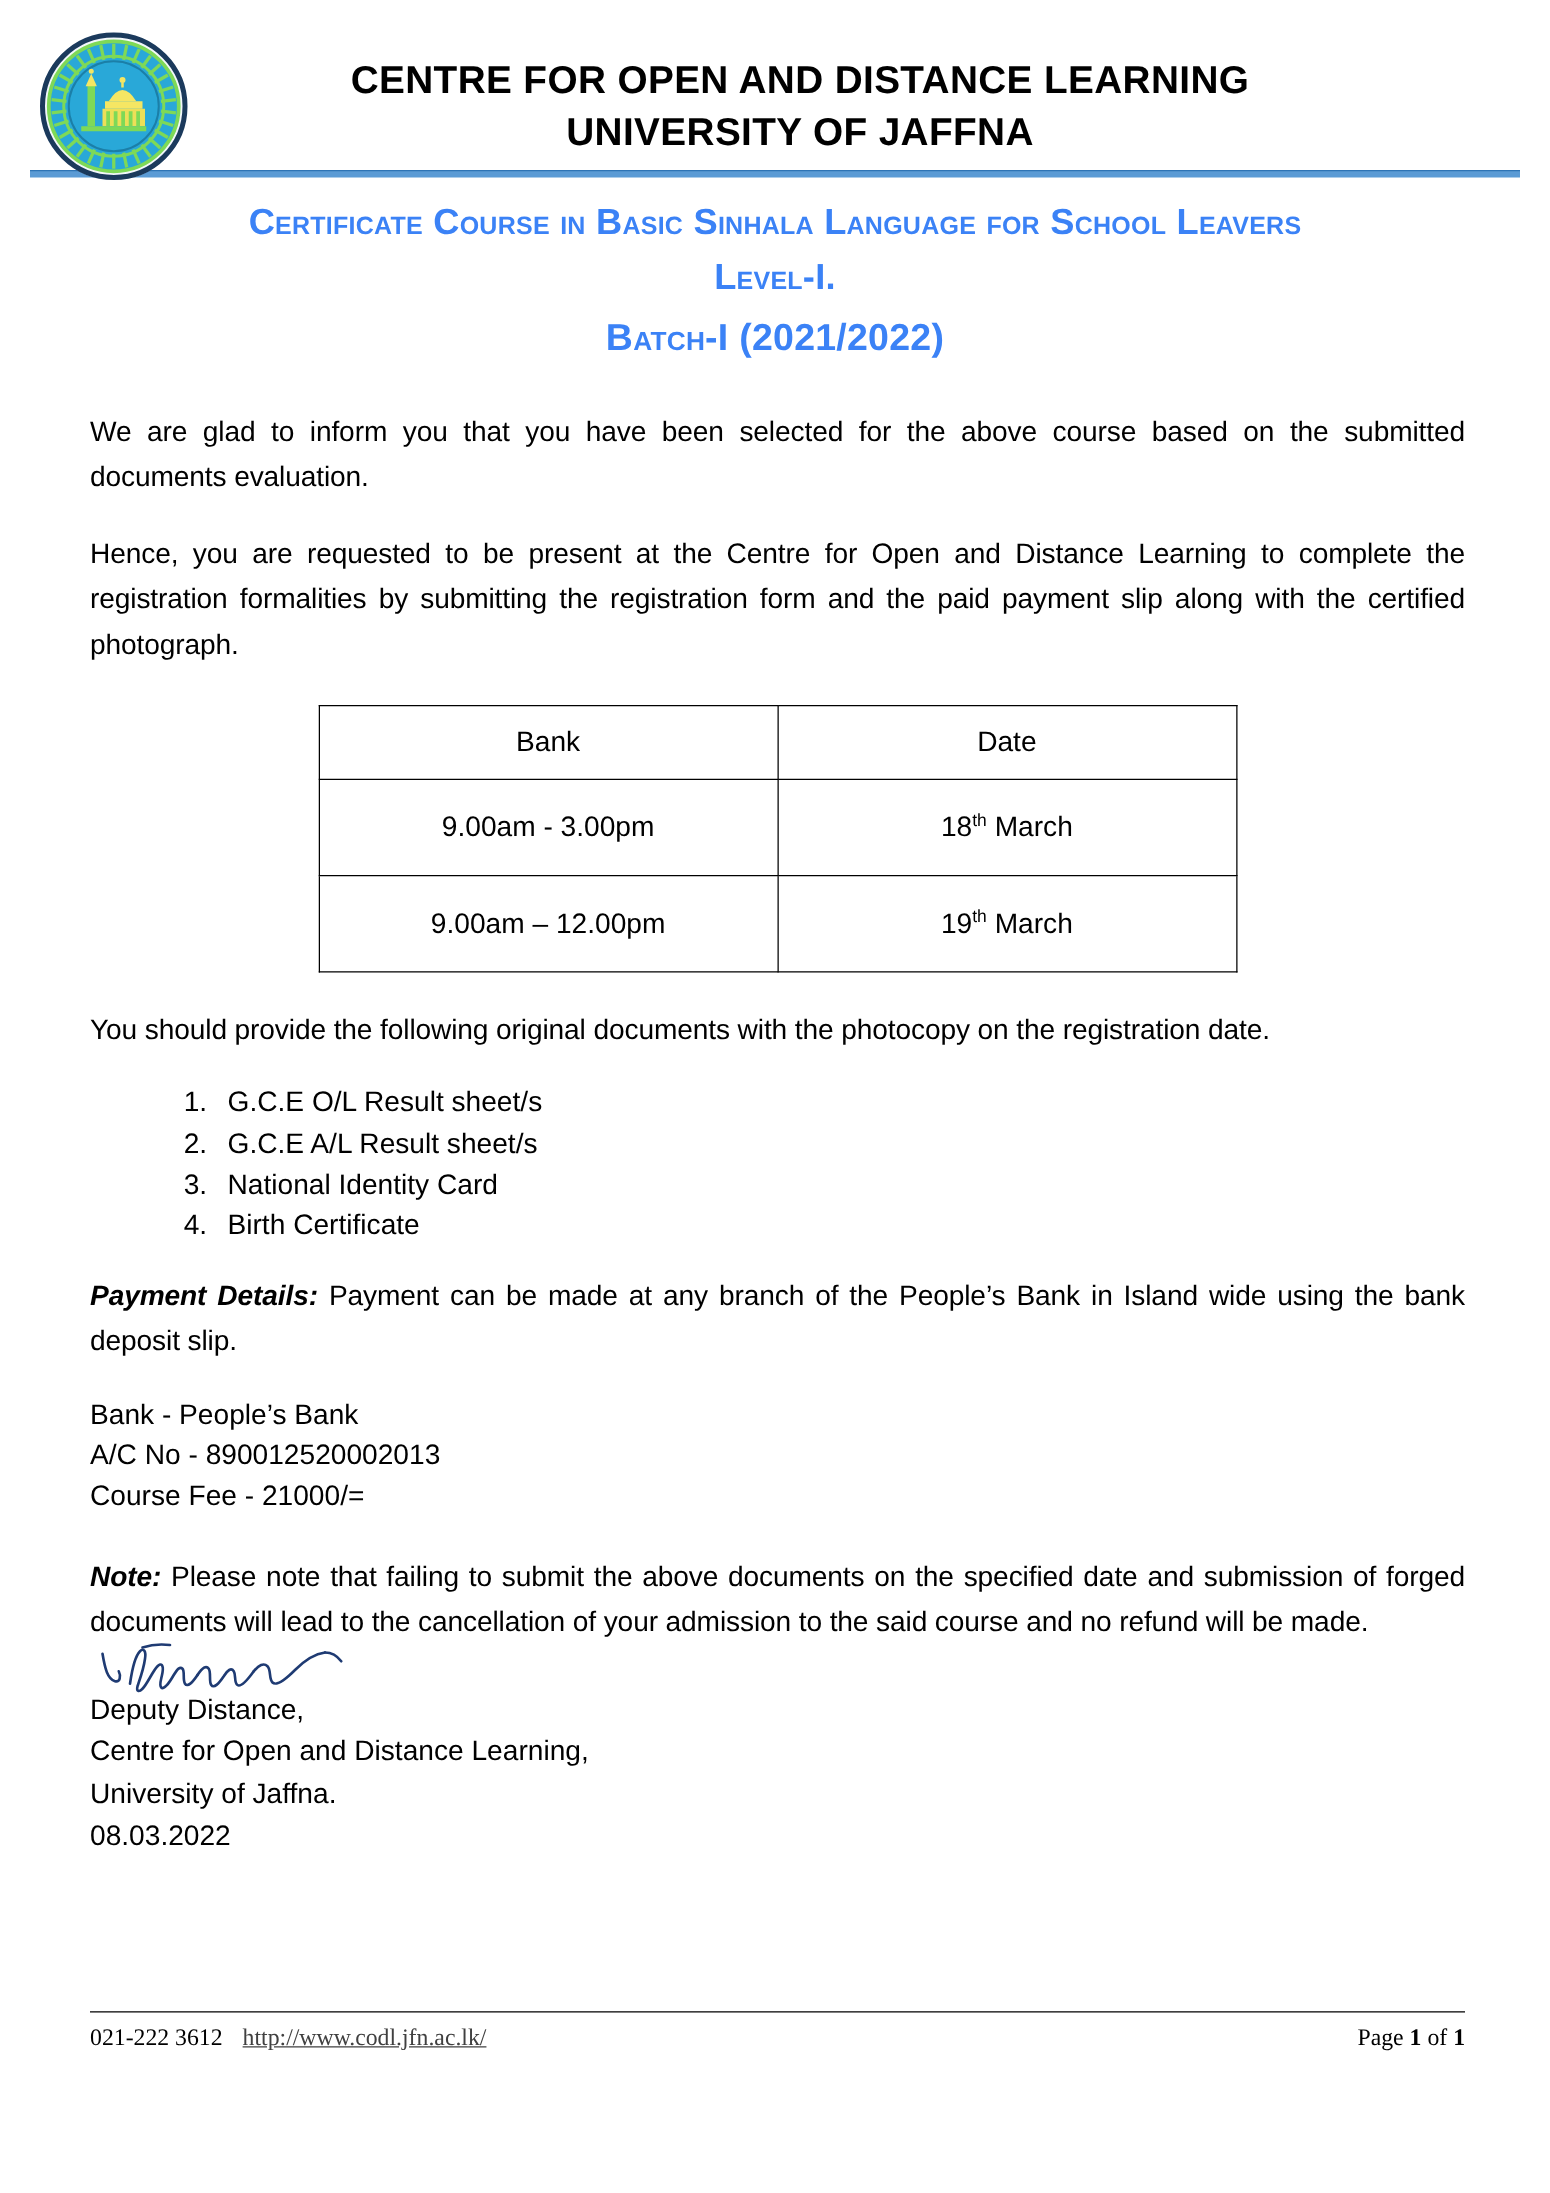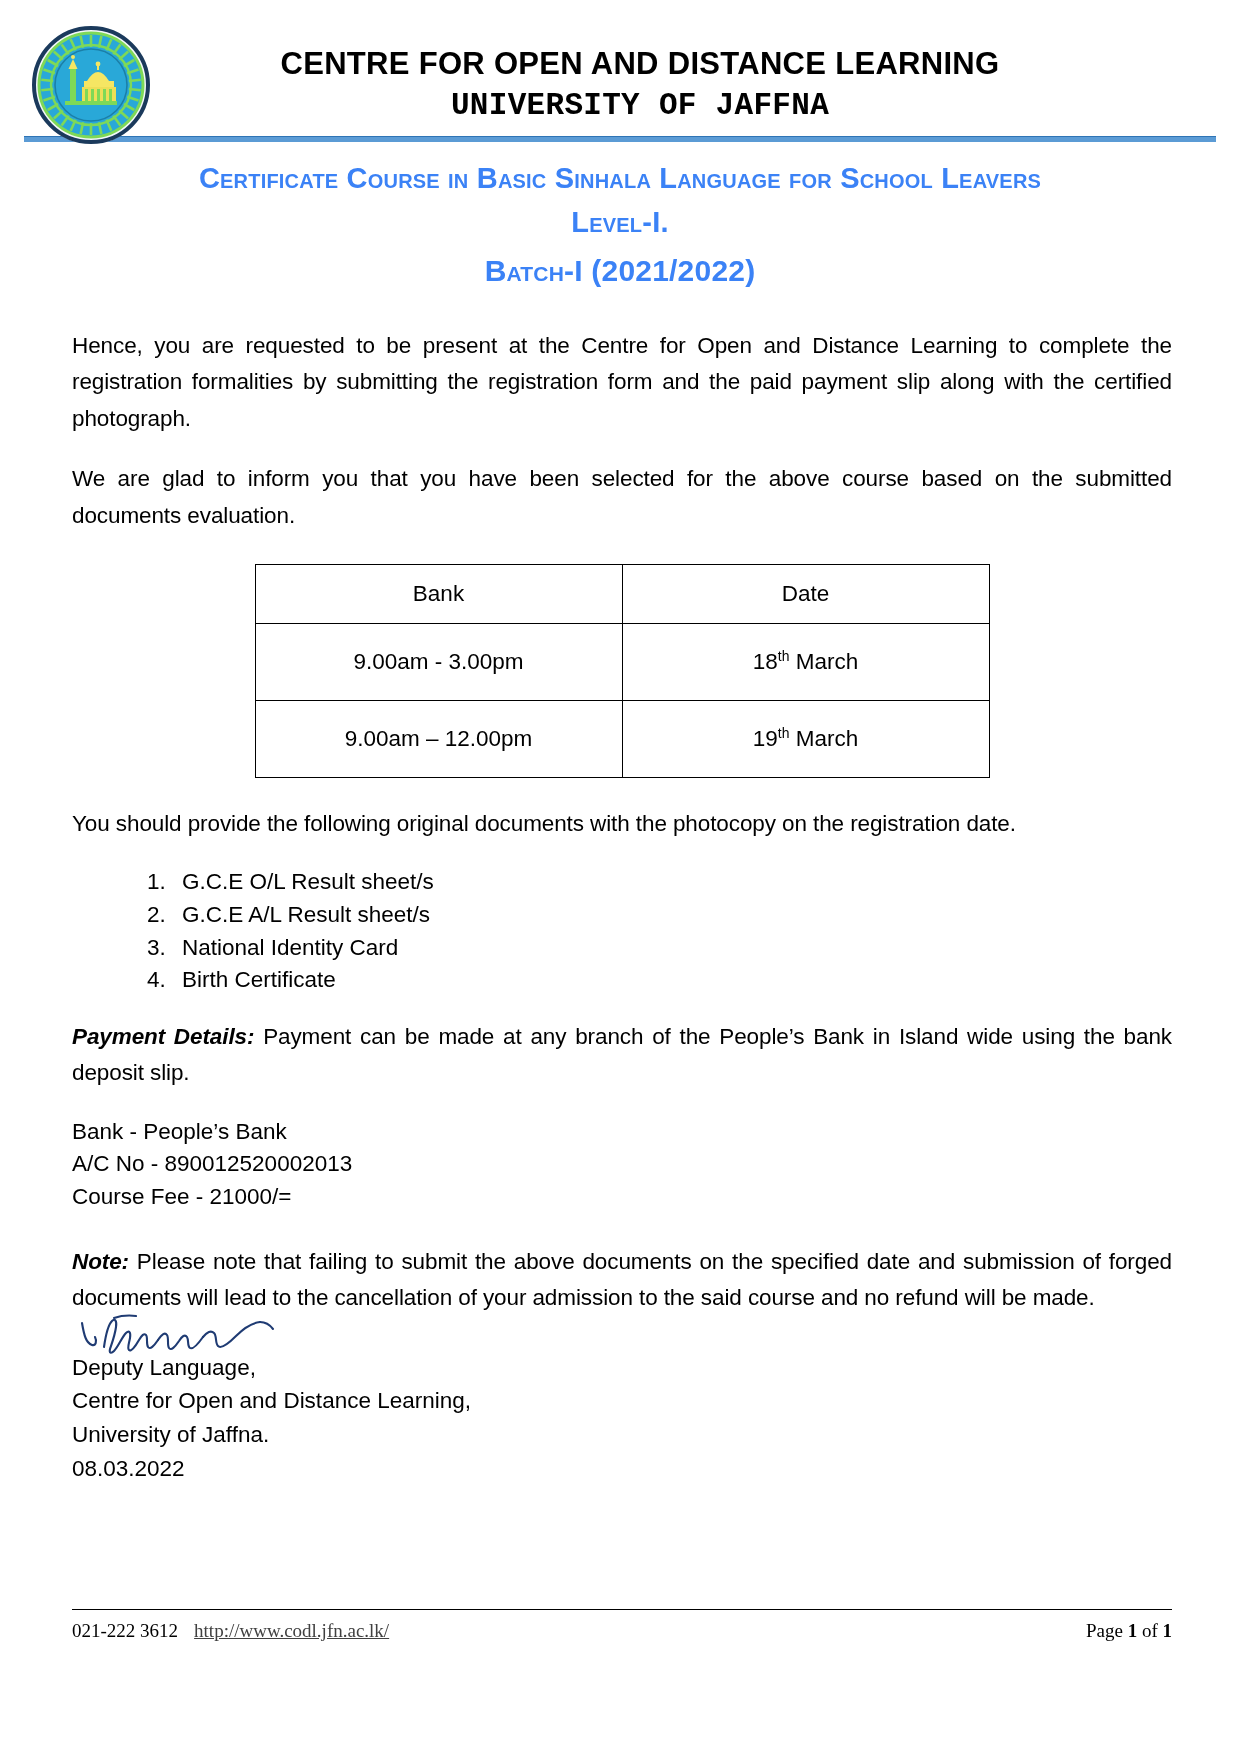--- a/index.html
+++ b/index.html
@@ -52,21 +52,21 @@
   }
   .org-line-1 {
     font-family: "Liberation Sans", sans-serif;
     font-weight: bold;
     font-size: 31px;
     letter-spacing: 0.3px;
     line-height: 1.35;
     white-space: nowrap;
   }
   .org-line-2 {
-    font-family: Liberation Mono, monospace;
+    font-family: Liberation Sans, sans-serif;
     font-weight: bold;
     font-size: 31px;
     letter-spacing: 0.3px;
     line-height: 1.35;
     white-space: nowrap;
   }
 
   .header-rule {
     margin: 8px 24px 0 24px;
     height: 5px;
@@ -292,23 +292,23 @@
   <div class="header-rule"></div>
 
   <div class="course-title">
     <span class="t-line1">Certificate Course in Basic Sinhala Language for School Leavers</span>
     <span class="t-line2">Level-I.</span>
     <span class="t-line3">Batch-I (2021/2022)</span>
   </div>
 
   <div class="content">
 
+    <p class="body-par">We are glad to inform you that you have been selected for the above course based on the submitted documents evaluation.</p>
+
     <p class="body-par">Hence, you are requested to be present at the Centre for Open and Distance Learning to complete the registration formalities by submitting the registration form and the paid payment slip along with the certified photograph.</p>
-
-    <p class="body-par">We are glad to inform you that you have been selected for the above course based on the submitted documents evaluation.</p>
 
     <div class="sched-wrap">
       <table class="schedule">
         <thead>
           <tr>
             <th>Bank</th>
             <th>Date</th>
           </tr>
         </thead>
         <tbody>
@@ -348,21 +348,21 @@
         <g fill="none" stroke="#1f3b73" stroke-width="2.1" stroke-linecap="round" stroke-linejoin="round">
           <path d="M6 16 C8 28, 10 36, 16 38 C20 39, 21 34, 19 30"></path>
           <path d="M28 40 C30 26, 32 18, 36 14 C39 11, 41 14, 40 20 C39 28, 36 36, 34 42 C33 46, 35 47, 38 44 C42 40, 46 30, 50 26 C53 23, 55 25, 54 31 C53 37, 51 41, 53 43 C55 45, 59 40, 63 33 C66 28, 68 26, 70 28 C72 30, 70 37, 72 40 C74 43, 78 39, 82 33"></path>
           <path d="M82 33 C86 27, 89 25, 91 28 C93 31, 91 38, 93 41 C95 44, 99 40, 103 34 C106 29, 109 27, 111 30 C113 33, 111 39, 114 41 C117 43, 122 37, 127 30"></path>
           <path d="M127 30 C131 25, 135 23, 138 26 C141 29, 139 36, 142 39 C145 42, 152 37, 160 29 C168 21, 176 16, 184 15"></path>
           <path d="M184 15 C190 15, 194 18, 197 22"></path>
           <path d="M38 11 C44 9, 52 8, 60 9"></path>
         </g>
       </svg>
       <div class="sig-lines">
-        <div>Deputy Language,</div>
+        <div>Deputy Distance,</div>
         <div>Centre for Open and Distance Learning,</div>
         <div>University of Jaffna.</div>
         <div>08.03.2022</div>
       </div>
     </div>
 
   </div>
 
   <div class="footer">
     <div class="footer-rule"></div>

